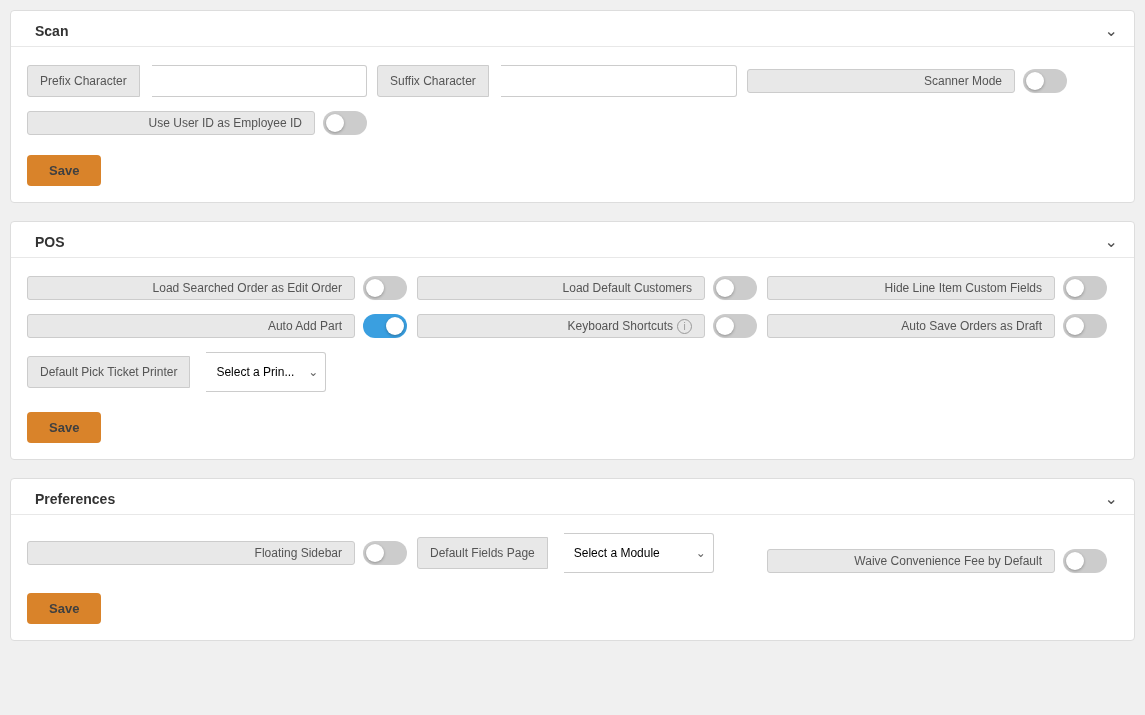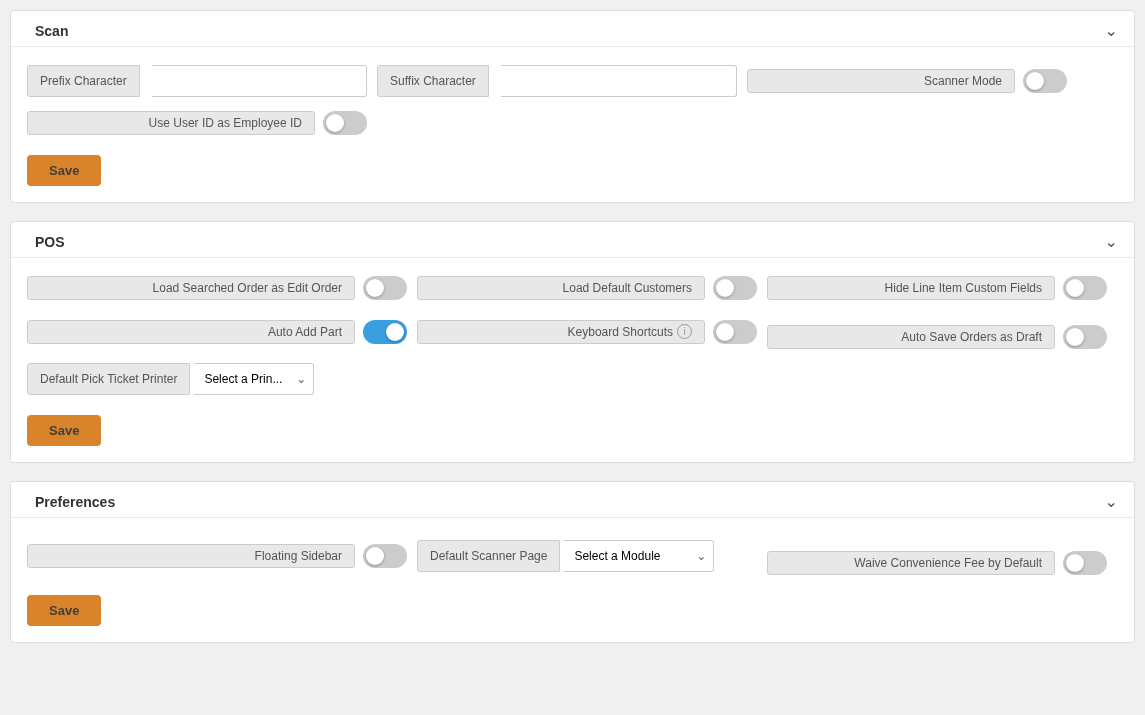--- a/index.html
+++ b/index.html
@@ -127,21 +127,21 @@
       border-radius: 4px;
       padding: 8px 22px;
       font-size: 13px;
       cursor: pointer;
       font-weight: bold;
       margin-top: 6px;
     }
     .select-group {
       display: flex;
       align-items: center;
-      gap: 4px;
+      gap: 16px;
       flex: 1;
     }
     .select-label {
       background: #e8e8e8;
       border: 1px solid #ccc;
       border-radius: 3px 0 0 3px;
       padding: 6px 12px;
       font-size: 12px;
       color: #555;
       white-space: nowrap;
@@ -149,21 +149,21 @@
       display: flex;
       align-items: center;
     }
     .select-input {
       border: 1px solid #ccc;
       border-left: none;
       border-radius: 0 3px 3px 0;
       padding: 6px 10px;
       font-size: 12px;
       background: #fff;
-      height: 32px;
+      height: 40px;
       outline: none;
       appearance: none;
       -webkit-appearance: none;
       min-width: 120px;
       cursor: pointer;
       padding-right: 28px;
     }
     .select-wrapper {
       position: relative;
       display: flex;
@@ -289,21 +289,21 @@
       <div class="toggle-group" style="flex:1;min-width:240px;max-width:340px;">
         <span class="full-width-label" style="display:flex;align-items:center;justify-content:flex-end;">
           <span>Keyboard Shortcuts</span>
           <span class="info-icon">i</span>
         </span>
         <label class="toggle">
           <input type="checkbox" style="">
           <span class="toggle-slider"></span>
         </label>
       </div>
-      <div class="toggle-group" style="flex:1;min-width:240px;max-width:340px;margin-top:11px;">
+      <div class="toggle-group" style="flex:1;min-width:240px;max-width:340px;">
         <span class="full-width-label">Auto Save Orders as Draft</span>
         <label class="toggle">
           <input type="checkbox" style="">
           <span class="toggle-slider"></span>
         </label>
       </div>
     </div>
     
     <div class="row">
       <div class="select-group" style="max-width:320px;">
@@ -330,21 +330,21 @@
 
       <div class="toggle-group" style="flex:1;min-width:260px;max-width:380px;">
         <span class="full-width-label">Floating Sidebar</span>
         <label class="toggle">
           <input type="checkbox" style="">
           <span class="toggle-slider"></span>
         </label>
       </div>
 
       <div class="select-group" style="flex:1;min-width:240px;max-width:340px;">
-        <span class="select-label">Default Scanner Page</span>
+        <span class="select-label">Default Fields Page</span>
         <div class="select-wrapper">
           <select class="select-input" style="min-width:150px;">
             <option value="">Select a Module</option>
           </select>
           <span class="chevron-down">⌄</span>
         </div>
       </div>
 
       <div class="toggle-group" style="flex:1;min-width:240px;max-width:340px;margin-top:15px;">
         <span class="full-width-label">Waive Convenience Fee by Default</span>

